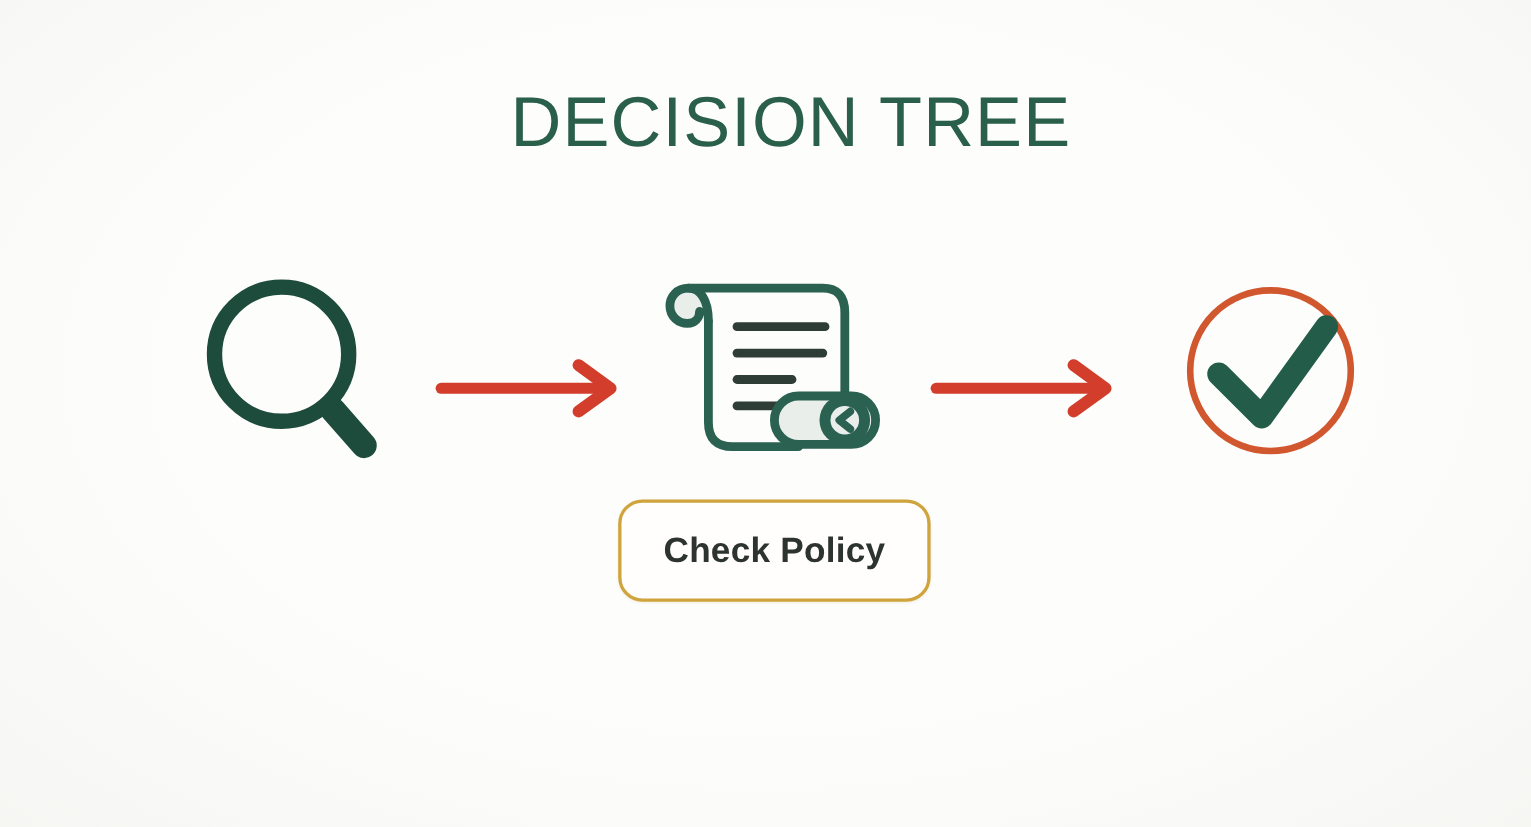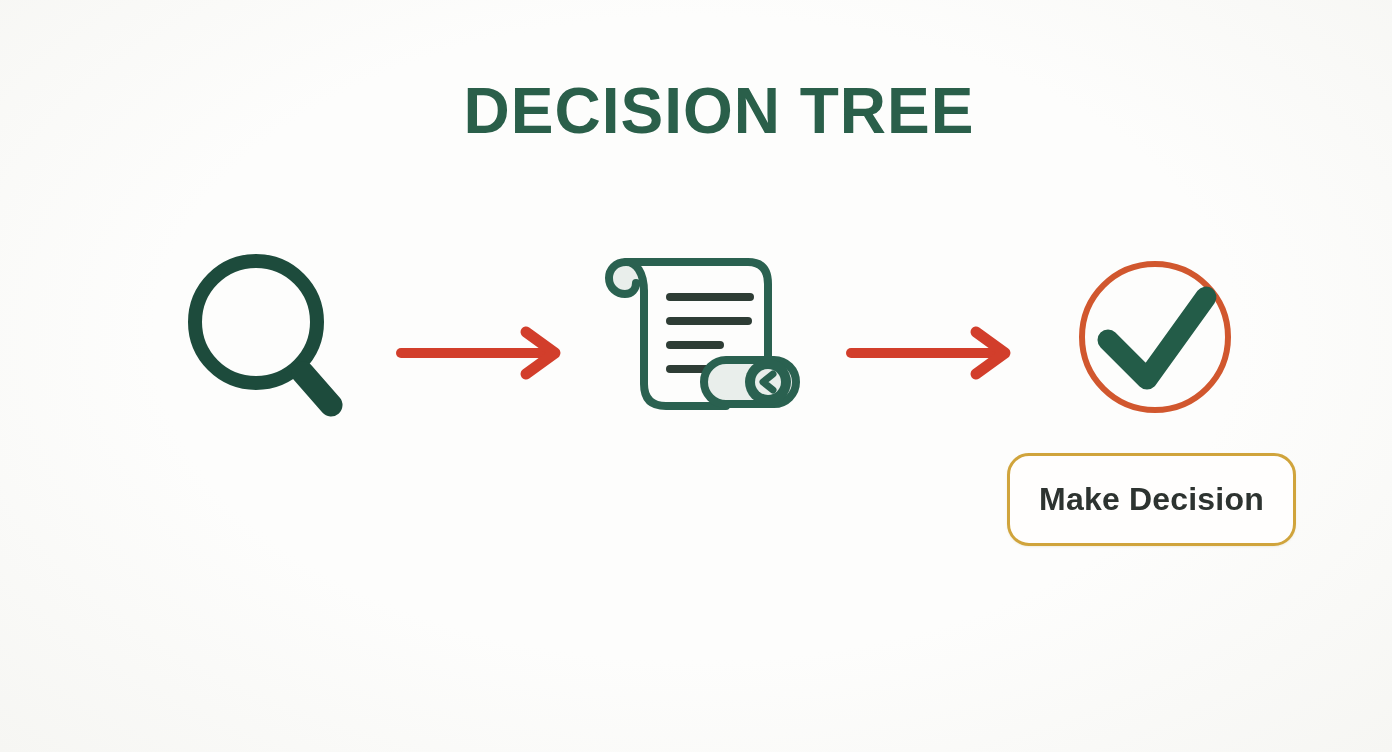--- a/index.html
+++ b/index.html
@@ -24,21 +24,21 @@
   .canvas{
     position:relative;
     width:1392px;height:752px;
     background:radial-gradient(ellipse at 50% 45%, #FDFDFC 55%, #F6F6F3 100%);
   }
   .title{
     position:absolute;
     top:74px;left:0;width:100%;
     text-align:center;
     font-size:64px;
-    font-weight:700;
+    font-weight:400;
     letter-spacing:1px;
     color:var(--title-green);
     padding-left:46px;
   }
   .icon,.arrow{position:absolute;display:block;}
   .magnifier{left:172px;top:245px;}
   .scroll{left:600px;top:248px;}
   .check{left:1076px;top:258px;}
   .arrow1{left:395px;top:323px;}
   .arrow2{left:845px;top:323px;}
@@ -109,17 +109,17 @@
   <svg class="arrow arrow2" width="170" height="60" viewBox="0 0 170 60">
     <line class="stroke-arrow" x1="6" y1="30" x2="150" y2="30" stroke-width="10" stroke-linecap="round"></line>
     <path class="stroke-arrow" d="M131,9 L160,30 L131,51" fill="none" stroke-width="11" stroke-linecap="round" stroke-linejoin="round"></path>
   </svg>
 
   <svg class="icon check" width="160" height="160" viewBox="0 0 160 160">
     <circle class="stroke-ring" cx="79" cy="79" r="73" fill="none" stroke-width="6"></circle>
     <path class="stroke-check" d="M32,82 L71,121 L130,39" fill="none" stroke-width="21" stroke-linecap="round" stroke-linejoin="round"></path>
   </svg>
 
-  <div class="label-box box3">
-    <span>Make Decision</span>
+  <div class="label-box box2">
+    <span>Check Policy</span>
   </div>
 
 </div>
 
 </body></html>

